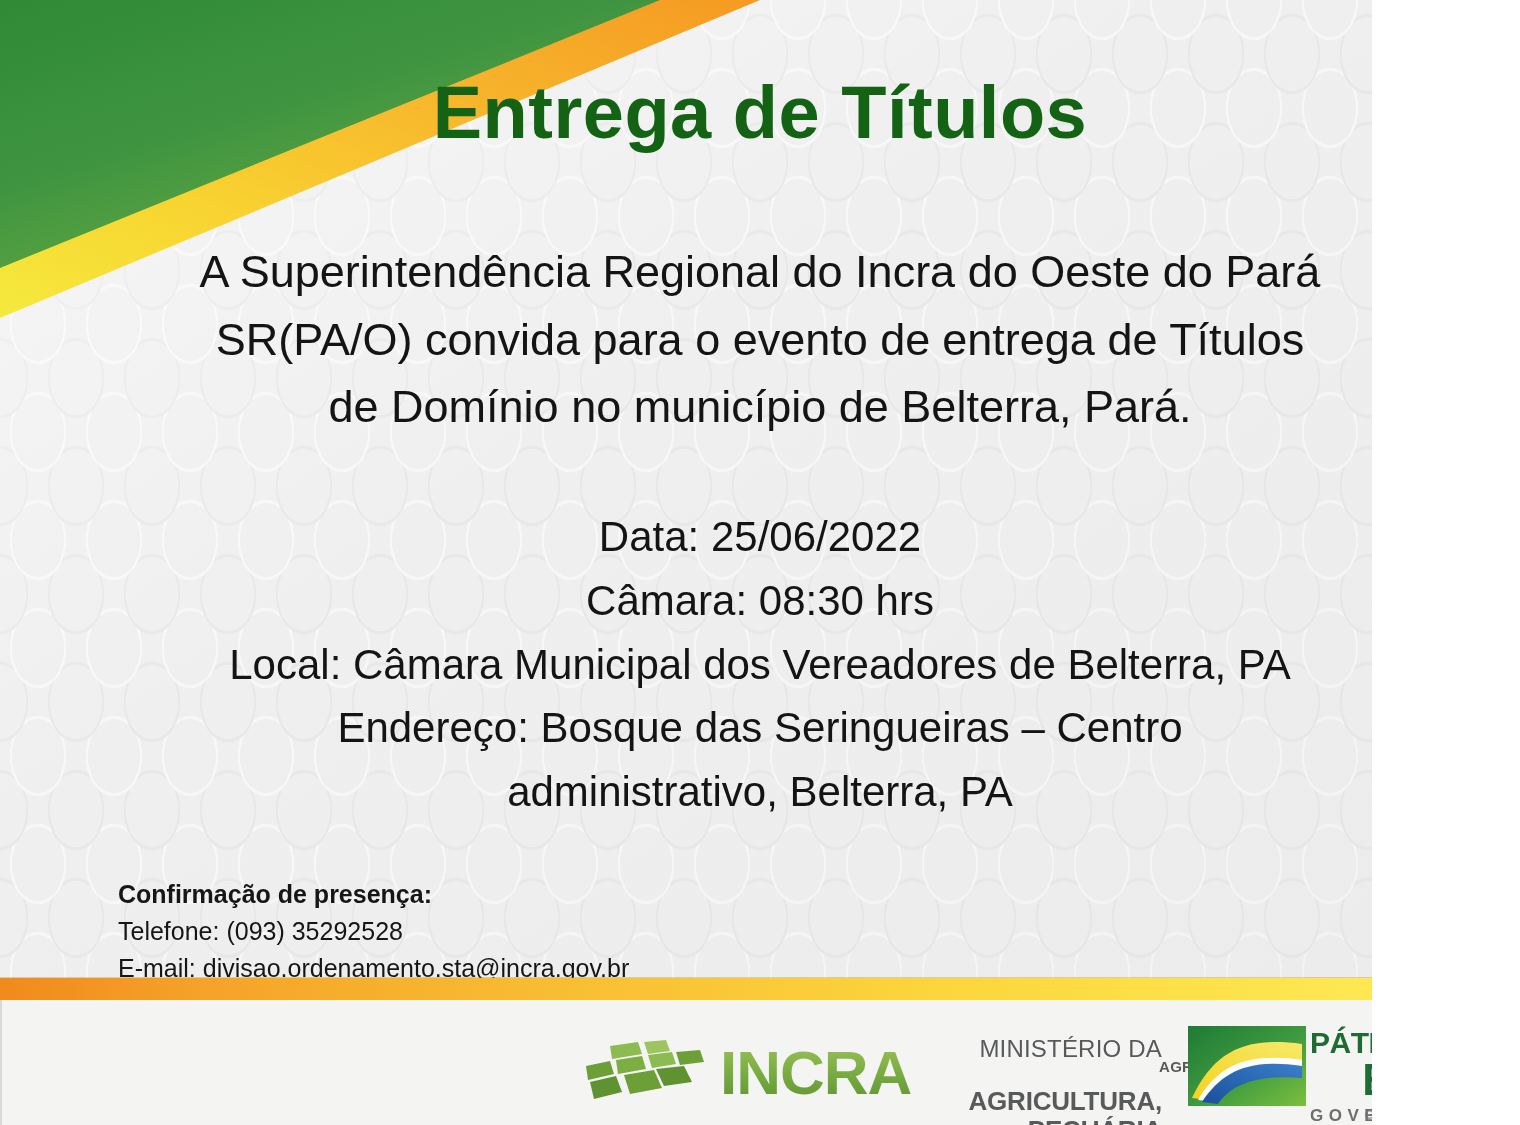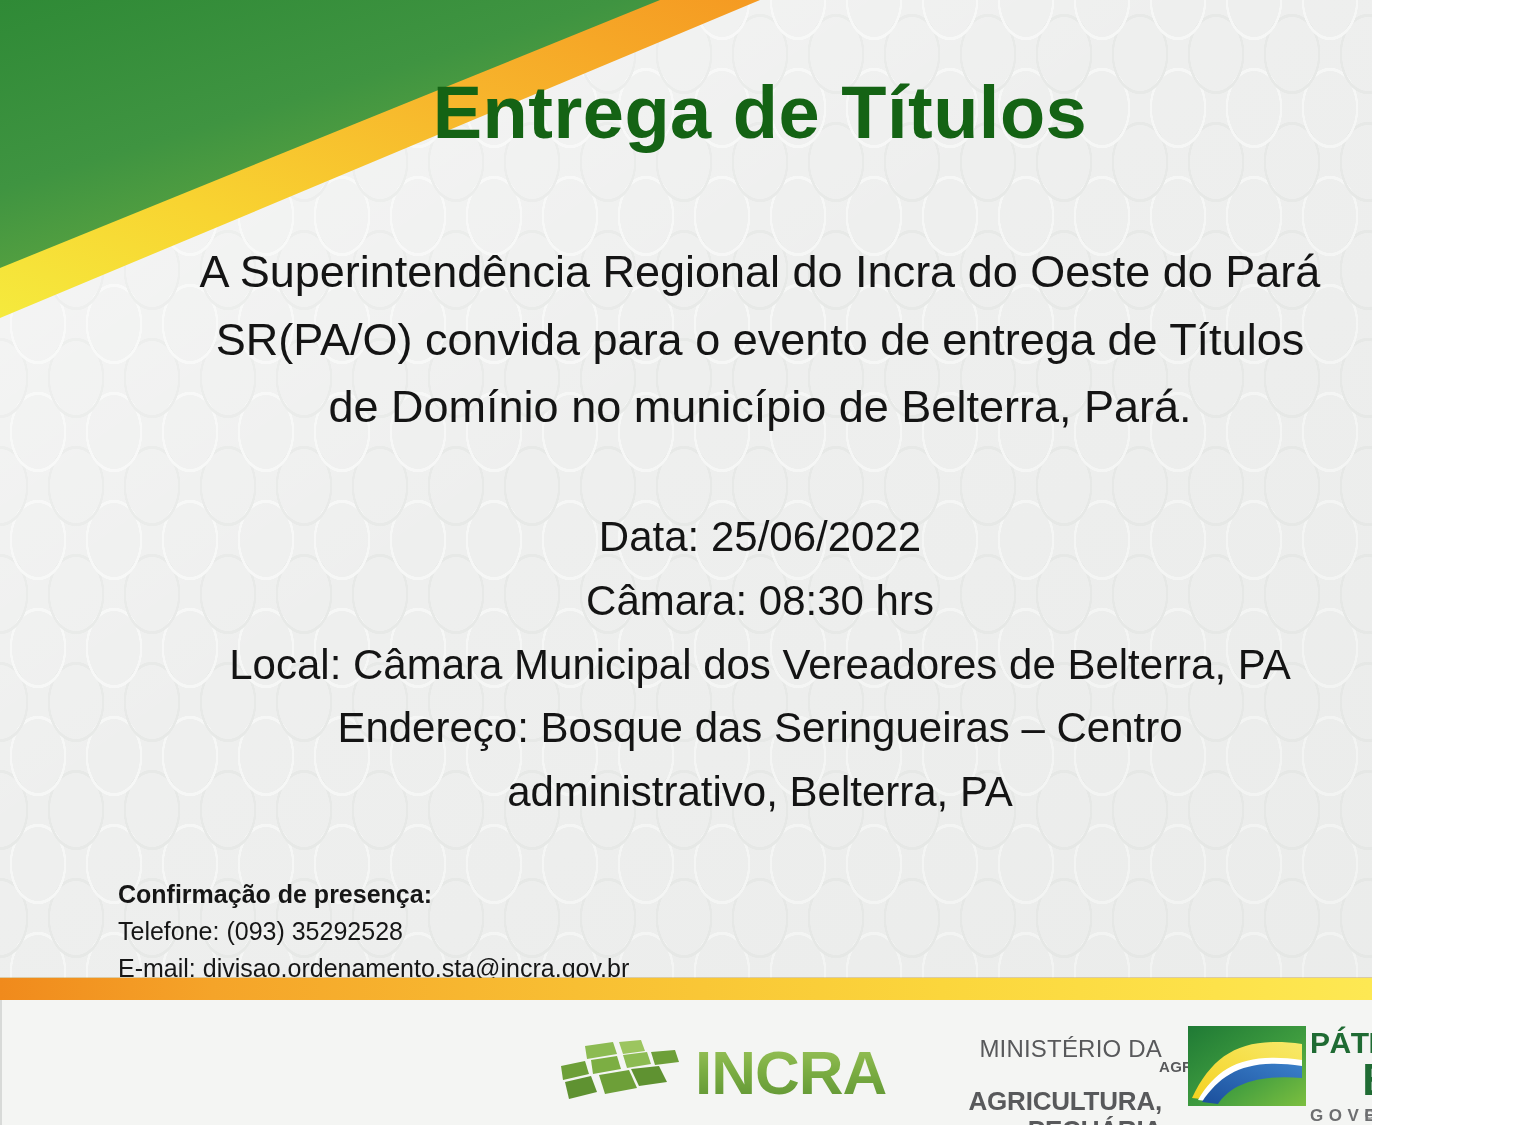--- a/index.html
+++ b/index.html
@@ -126,21 +126,21 @@
     top: 1000px;
     width: 1520px;
     height: 125px;
     background: #f4f5f3;
     border-left: 2px solid #d8dad8;
   }
 
   
   .incra-logo {
     position: absolute;
-    left: 555px;
+    left: 580px;
     top: 1040px;
     display: flex;
     align-items: center;
     gap: 12px;
   }
   .incra-mark { width: 128px; height: 66px; }
   .incra-word {
     font-size: 62px;
     font-weight: bold;
     letter-spacing: -1px;

